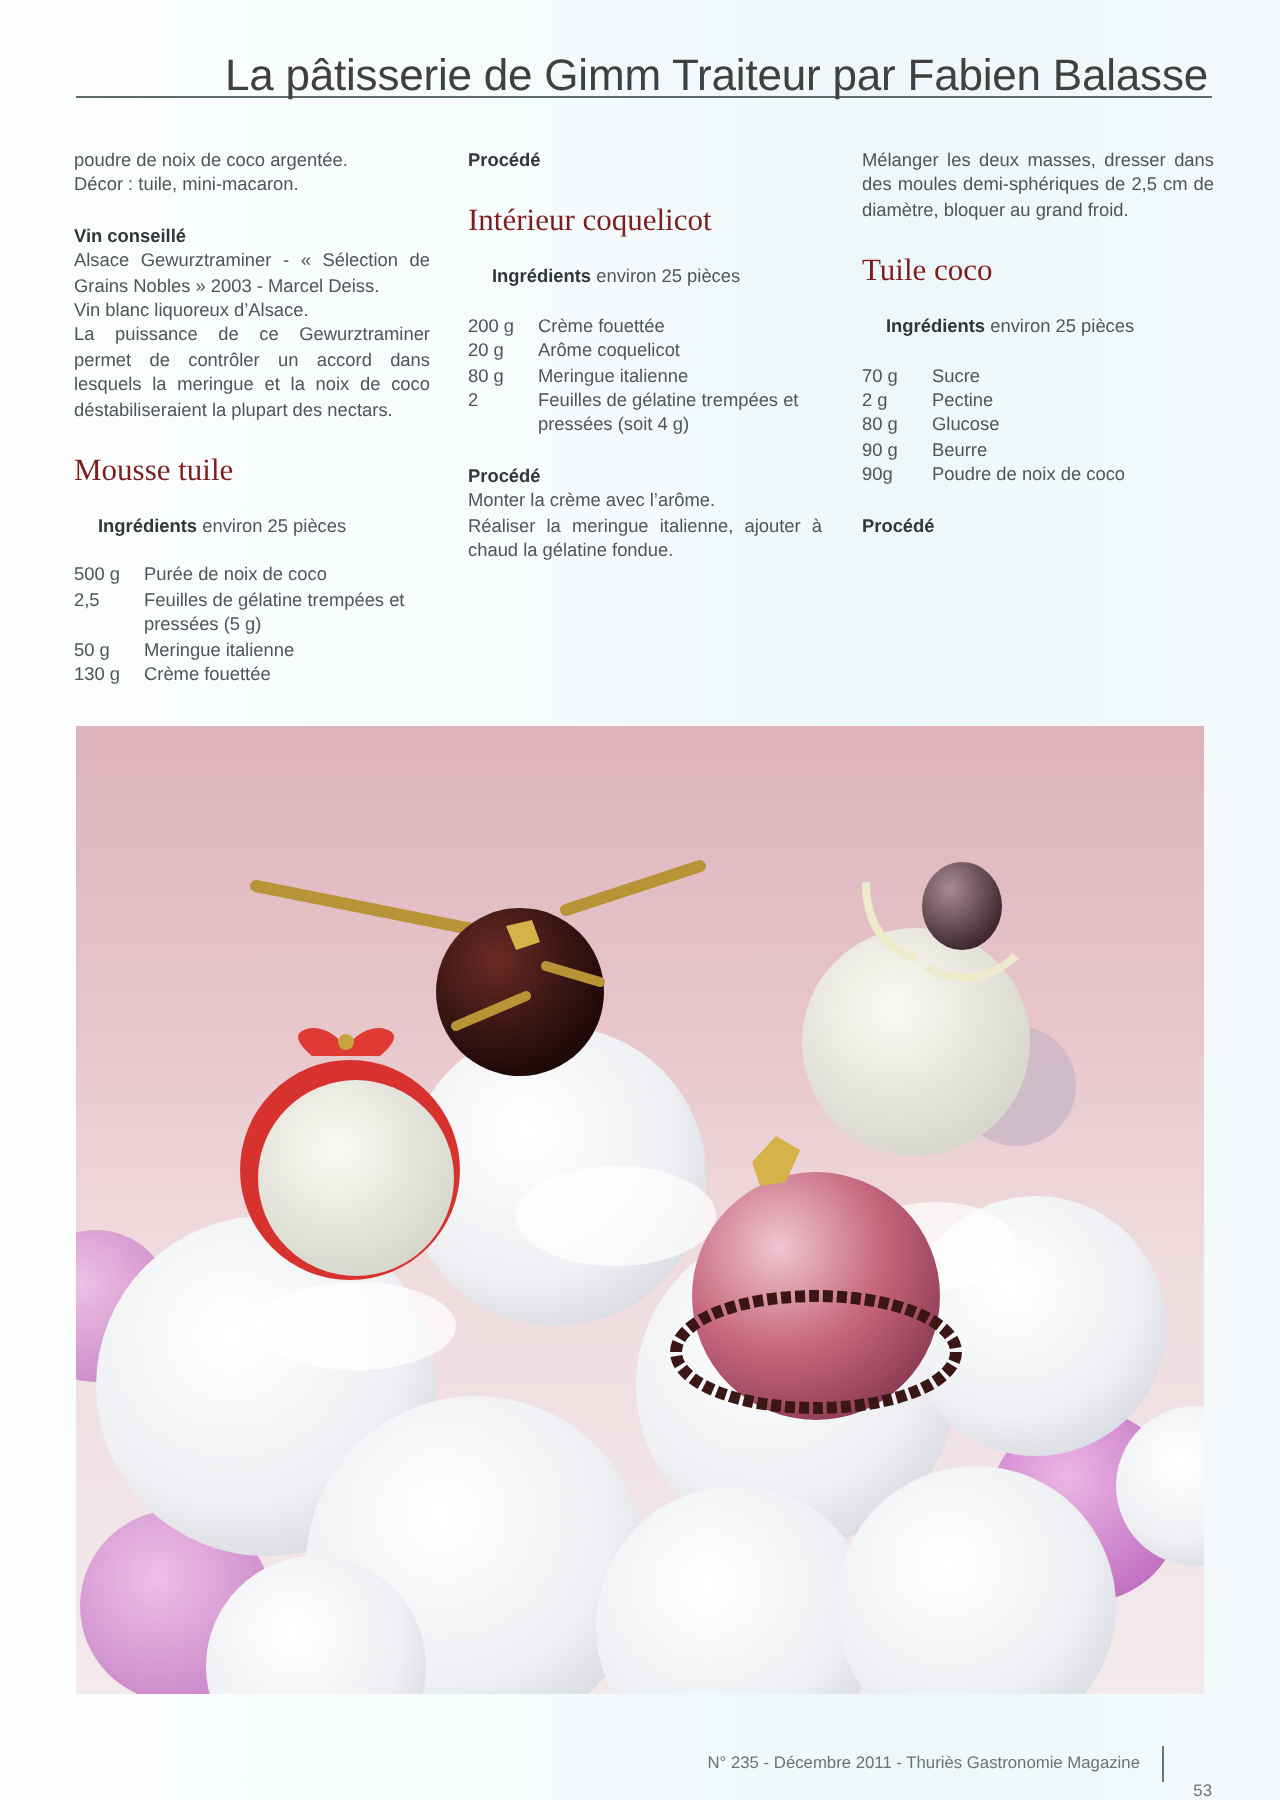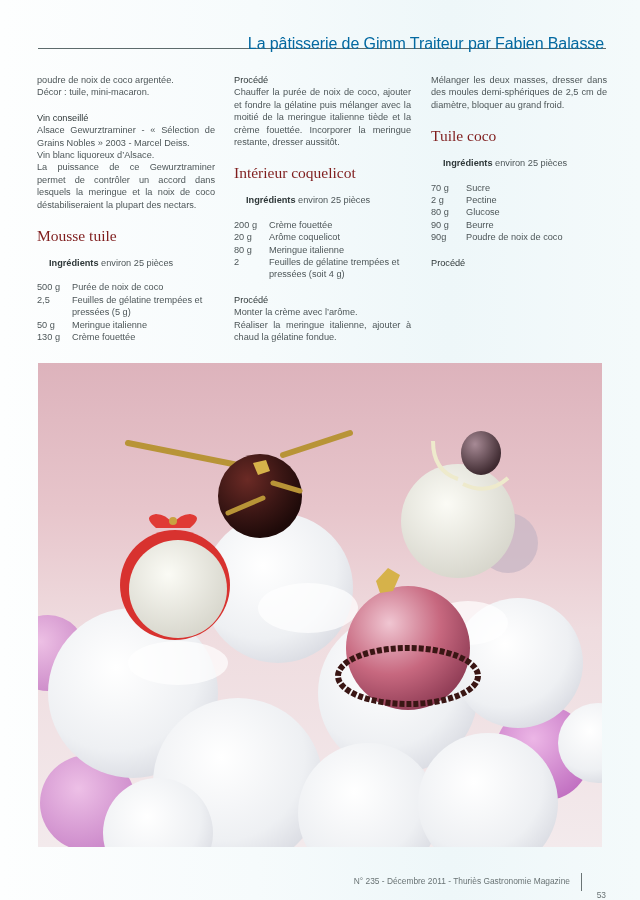--- a/index.html
+++ b/index.html
@@ -11,30 +11,30 @@
   }
   .page-bg {
     position: absolute; inset: 0;
     background: linear-gradient(90deg, #fdfefe 0%, #f6fbfc 40%, #eef7f9 70%, #f4fafb 100%);
   }
   .header {
     position: absolute; left: 38px; top: 18px; width: 568px; height: 30px;
     border-bottom: 1.5px solid #5d6b6c;
   }
   .header-title {
-    position: absolute; right: 2px; top: 17px;
-    font-size: 16px; color: #0369a1; letter-spacing: -0.1px;
+    position: absolute; right: 2px; top: 7px;
+    font-size: 22px; color: #404040; letter-spacing: -0.1px;
     font-family: "Liberation Sans", sans-serif;
   }
   .col { position: absolute; top: 74px; font-size: 9.2px; line-height: 12.4px; color: #4d5658; }
   .col1 { left: 37px; width: 178px; }
   .col2 { left: 234px; width: 177px; }
   .col3 { left: 431px; width: 176px; }
   .p { margin: 0; text-align: justify; }
-  .sub { font-weight: normal; color: #2f3839; margin-top: 9px; }
+  .sub { font-weight: bold; color: #2f3839; margin-top: 9px; }
   .section-title {
     font-family: "Liberation Serif", serif; font-size: 15.5px; color: #7f1d1d;
     margin: 16px 0 12px 0; line-height: 18px;
   }
   .ing-head { margin: 12px; }
   .ing-head b { color: #2f3839; }
   .ing-row { display: flex; }
   .ing-qty { width: 35px; flex: none; }
   .ing-name { flex: 1; }
 
@@ -83,21 +83,20 @@
       <span class="ing-name">Meringue italienne</span>
     </div>
   <div class="ing-row">
       <span class="ing-qty">130 g</span>
       <span class="ing-name">Crème fouettée</span>
     </div>
 </div>
 
 <div class="col col2">
   <div class="sub" style="margin-top:0">Procédé</div>
-  <p class="p">Chauffer la purée de noix de coco, ajouter et fondre la gélatine puis mélanger avec la moitié de la meringue italienne tiède et la crème fouettée. Incorporer la meringue restante, dresser aussitôt.</p>
 
   <div class="section-title">Intérieur coquelicot</div>
   <p class="ing-head"><b>Ingrédients</b> <span>environ 25 pièces</span></p>
   <div class="ing-row">
       <span class="ing-qty">200 g</span>
       <span class="ing-name">Crème fouettée</span>
     </div>
   <div class="ing-row">
       <span class="ing-qty">20 g</span>
       <span class="ing-name">Arôme coquelicot</span>

